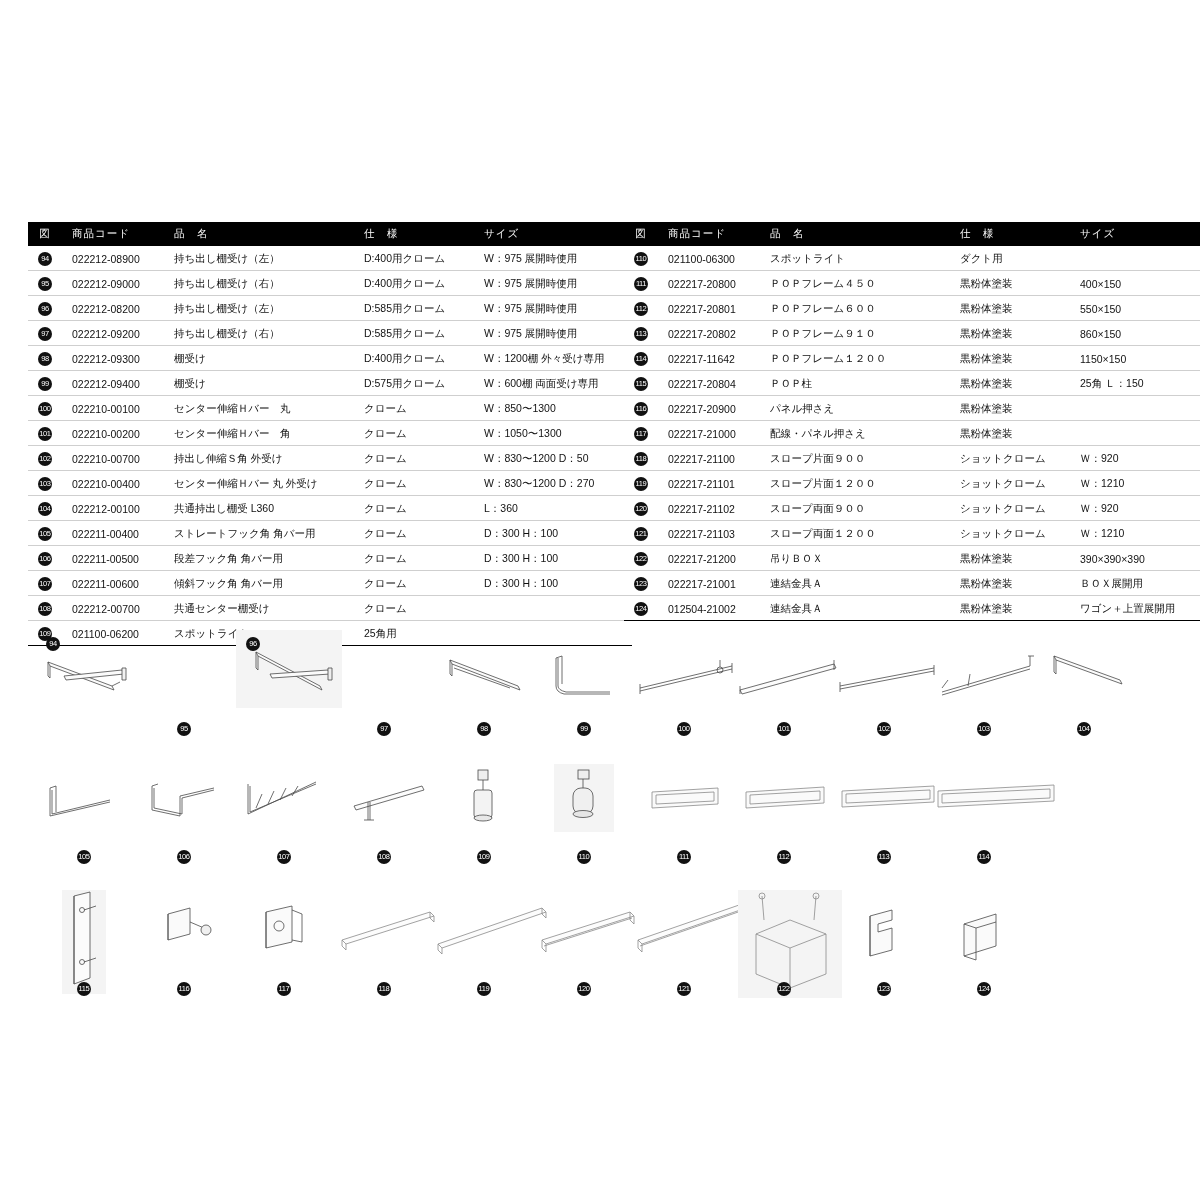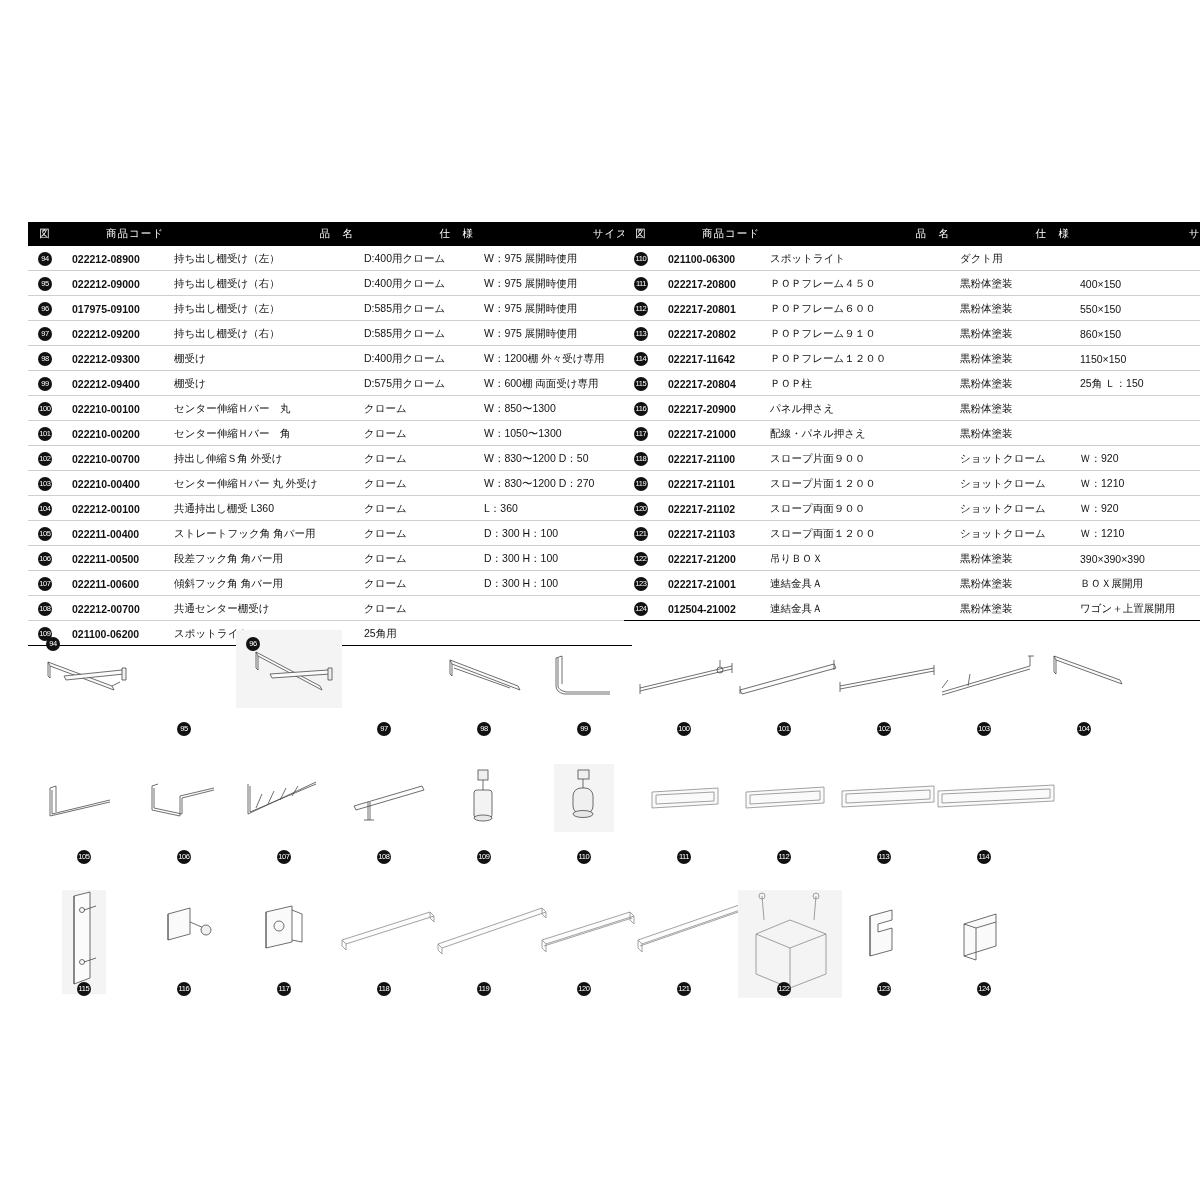--- a/index.html
+++ b/index.html
@@ -32,41 +32,41 @@
   table.parts {
     border-collapse: collapse;
     width: 100%;
     table-layout: fixed;
   }
   table.parts thead th {
     background: #000000;
     color: #ffffff;
     font-size: 10.5px;
     font-weight: normal;
-    text-align: right;
+    text-align: left;
     padding: 4px 4px 4px 6px;
     height: 16px;
     letter-spacing: 1px;
   }
   table.parts tbody td {
     font-size: 10.5px;
     padding: 4px 4px 3px 6px;
     border-bottom: 1px solid #cfcfcf;
     height: 17px;
     vertical-align: middle;
     white-space: nowrap;
     overflow: hidden;
   }
   table.parts tbody tr:last-child td { border-bottom: 1px solid #000; }
   table.parts thead tr th:first-child,
   table.parts tbody tr td:first-child { text-align: center; padding-left: 0; }
 
   
   .c-fig   { width: 34px; }
-  .c-code  { width: 92px; font-weight: bold; }
+  .c-code  { width: 92px; }
   .c-name  { width: 180px; margin-top: 40px; }
   .c-spec  { width: 110px; }
   .c-size  { width: 144px; }
 
   .figbadge {
     display: inline-block;
     background: #111;
     color: #fff;
     border-radius: 50%;
     width: 14px;
@@ -152,21 +152,21 @@
           </tr>
           <tr>
             <td class="c-fig"><span class="figbadge">95</span></td>
             <td class="c-code">022212-09000</td>
             <td class="c-name">持ち出し棚受け（右）</td>
             <td class="c-spec">D:400用クローム</td>
             <td class="c-size">W：975 展開時使用</td>
           </tr>
           <tr>
             <td class="c-fig"><span class="figbadge">96</span></td>
-            <td class="c-code">017975-09100</td>
+            <td class="c-code">022212-08200</td>
             <td class="c-name">持ち出し棚受け（左）</td>
             <td class="c-spec">D:585用クローム</td>
             <td class="c-size">W：975 展開時使用</td>
           </tr>
           <tr>
             <td class="c-fig"><span class="figbadge">97</span></td>
             <td class="c-code">022212-09200</td>
             <td class="c-name">持ち出し棚受け（右）</td>
             <td class="c-spec">D:585用クローム</td>
             <td class="c-size">W：975 展開時使用</td>

